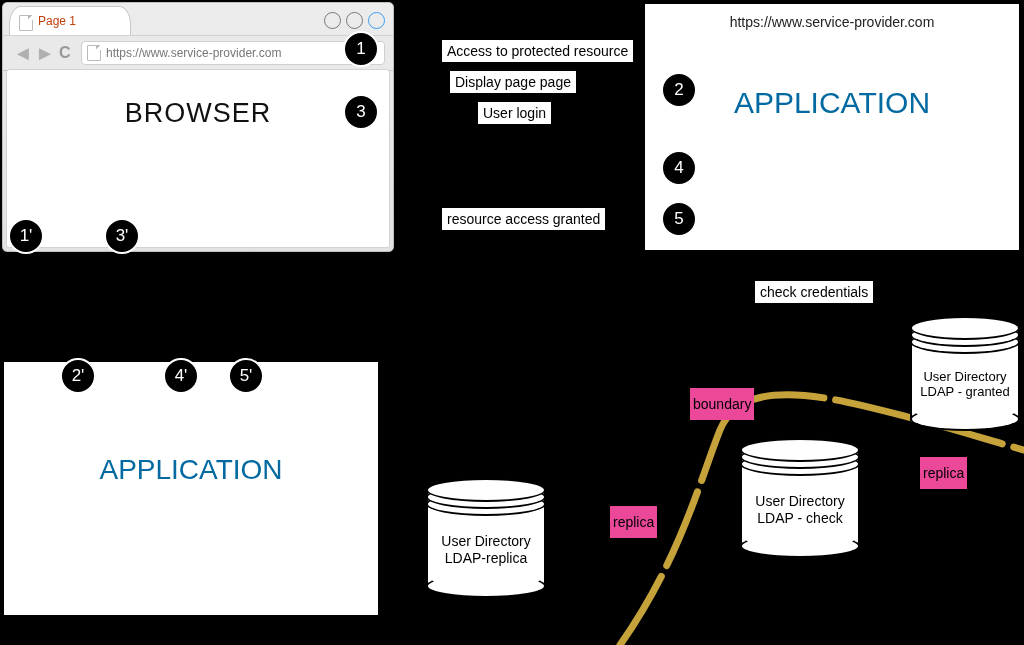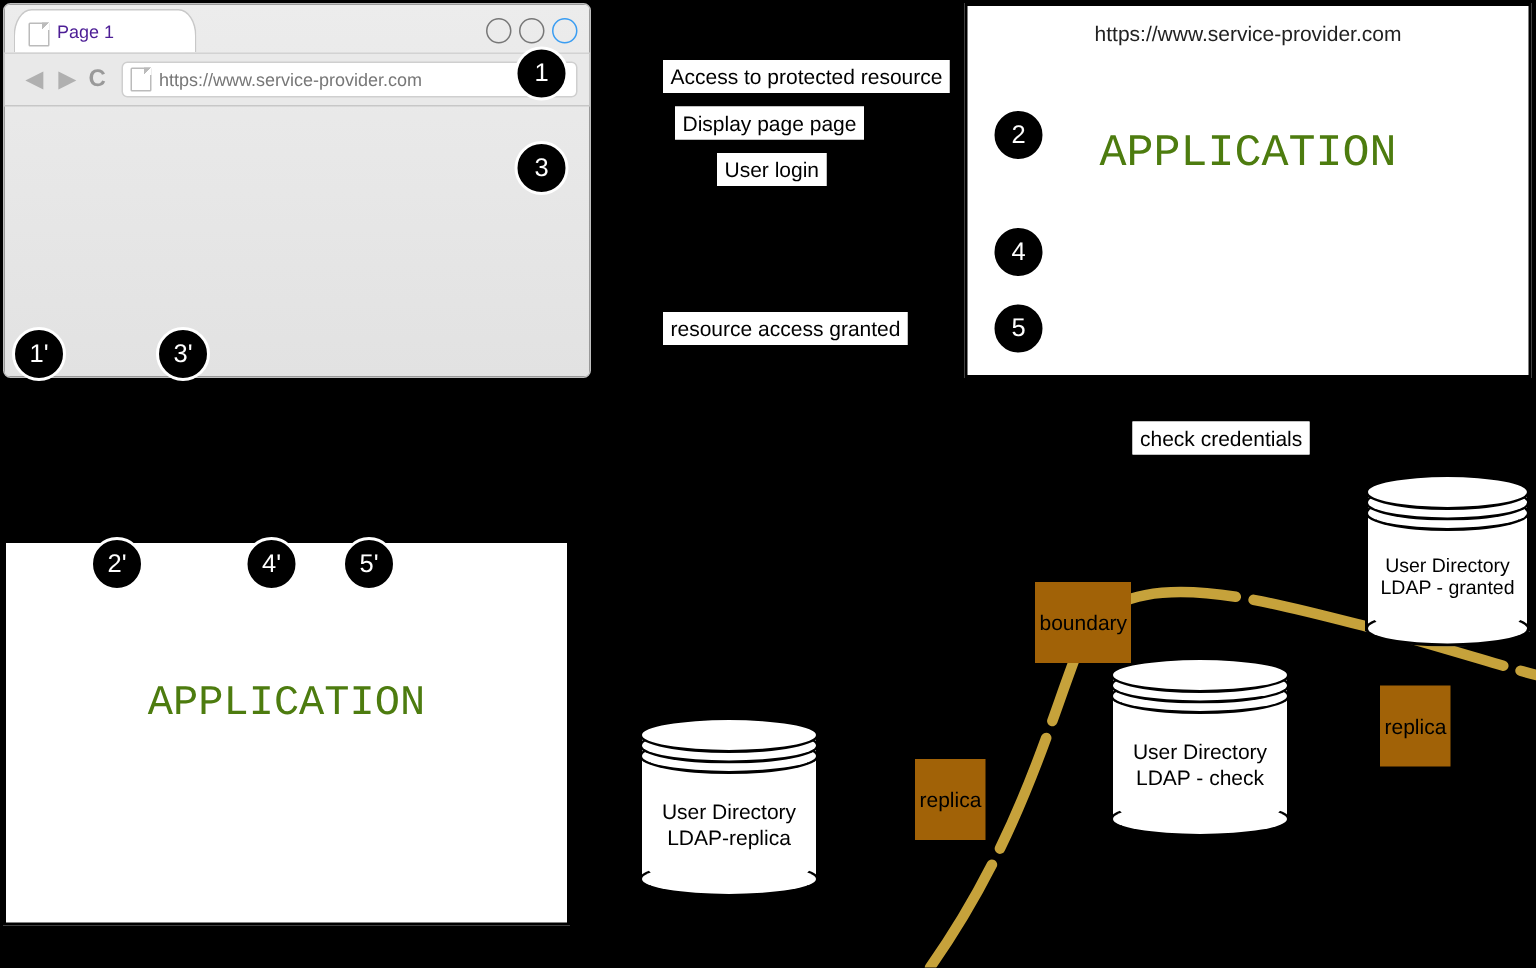--- a/index.html
+++ b/index.html
@@ -2,46 +2,46 @@
 <html><head>
 <meta charset="utf-8">
 <style>
   html,body{margin:0;padding:0}
   body{width:1024px;height:645px;background:#000;font-family:Helvetica,Arial,sans-serif;position:relative;overflow:hidden}
   .box{position:absolute;background:#fff;box-sizing:border-box}
   .app-one{left:643px;top:2px;width:378px;height:250px;border:2px solid #000}
   .app-two{left:2px;top:360px;width:378px;height:257px;border:2px solid #000}
   .browser{left:2px;top:2px;width:392px;height:250px;background:linear-gradient(#ececec,#e2e2e2);border:1px solid #bfbfbf;border-radius:5px;box-shadow:0 1px 2px rgba(0,0,0,.2)}
   .app-url{position:absolute;top:10px;font:400 14px Helvetica;color:#222}
-  .app-title{position:absolute;left:0;right:0;text-align:center;font-weight:400;color:#4d7c0f;font-family:Liberation Mono, monospace}
+  .app-title{position:absolute;left:0;right:0;text-align:center;font-weight:400;color:#0369a1;font-family:Liberation Sans, sans-serif}
   .tabbar{position:absolute;left:0;right:0;top:3px;height:30px}
   .tab{position:absolute;left:6px;top:0;width:120px;height:28px;background:#fff;border:1px solid #c8c8c8;border-bottom:none;border-top-left-radius:12px 18px;border-top-right-radius:12px 18px}
   .favicon{position:absolute;left:9px;top:8px;width:12px;height:14px;border:1px solid #bbb;border-radius:1px;background:#fff}
   .favicon:before{content:"";position:absolute;right:-1px;top:-1px;width:5px;height:5px;background:linear-gradient(135deg,#bbb 49%,#fff 50%)}
-  .tab-label{position:absolute;left:28px;top:7px;font:400 12px Helvetica;color:#4c1d95}
+  .tab-label{position:absolute;left:28px;top:7px;font:400 12px Helvetica;color:#c2410c}
   .winbtn{position:absolute;top:6px;width:15px;height:15px;border-radius:50%;border:1.5px solid #777;background:transparent}
   .toolbar{position:absolute;left:0;right:0;top:32px;height:34px;background:#e9e9e9;border-top:1px solid #d2d2d2;border-bottom:1px solid #c7c7c7}
   .navarrow{position:absolute;top:10px;color:#b0b0b0;font-size:20px;line-height:14px}
   .reload{position:absolute;left:56px;top:8px;color:#999;font:700 16px Arial}
   .addr{position:absolute;left:78px;top:5px;right:8px;height:22px;background:#fff;border:1px solid #cfcfcf;border-radius:4px}
   .addr .favicon{left:5px;top:3px}
   .addr-text{position:absolute;left:24px;top:4px;font:400 12px Helvetica;color:#777}
   .content{position:absolute;left:3px;right:3px;top:66px;bottom:3px;background:#fff;border:1px solid #d3d3d3;border-radius:3px}
   .browser-title{position:absolute;left:0;right:0;top:28px;text-align:center;font:27px "Helvetica Neue",Helvetica;letter-spacing:1px;color:#111}
   .step-label{position:absolute;background:#fff;color:#000;font:400 14px Helvetica;padding:2px 4px;border:1px solid #fff;white-space:nowrap}
   .badge{position:absolute;width:32px;height:32px;border-radius:50%;background:#000;color:#fff;border:2px solid #fff;font:17px/32px Helvetica;text-align:center;z-index:5}
   .cyl{position:absolute}
   .cyl .body{position:absolute;left:0;right:0;top:10px;bottom:10px;background:#fff;border-left:2px solid #000;border-right:2px solid #000}
   .cyl .top{position:absolute;left:0;right:0;top:0;height:20px;background:#fff;border:2px solid #000;border-radius:50%;z-index:3}
   .cyl .r1{position:absolute;left:0;right:0;top:7px;height:20px;border:2px solid #000;border-radius:50%;border-top-color:transparent;z-index:2;background:#fff}
   .cyl .r2{position:absolute;left:0;right:0;top:14px;height:20px;border:2px solid #000;border-radius:50%;border-top-color:transparent;z-index:1;background:#fff}
   .cyl .bot{position:absolute;left:0;right:0;bottom:0;height:20px;background:#fff;border:2px solid #000;border-radius:50%;border-top-color:transparent}
   .cyl-label{position:absolute;left:-10px;right:-10px;top:46%;text-align:center;font:14px Helvetica;color:#000;z-index:4;line-height:1.2}
   svg.wires{position:absolute;left:0;top:0;pointer-events:none}
-  .small-label{position:absolute;background:#a16207;font:14px Helvetica;padding:19px 3px;z-index:6}
+  .small-label{position:absolute;background:#ec4899;font:14px Helvetica;padding:8px 3px;z-index:6}
 </style>
 </head>
 <body>
 
 <svg class="wires" width="1024" height="645">
   <path d="M 620,645 C 680,560 700,480 720,430 C 745,370 840,400 920,420 C 970,434 1005,445 1024,450" stroke="#c6a23b" stroke-width="7" fill="none" stroke-linecap="round" stroke-dasharray="80 12"></path>
 </svg>
 
 <svg class="wires" width="1024" height="645">
   <defs>
@@ -75,20 +75,23 @@
     <span class="winbtn" style="right:8px;border-color:#3a9df2"></span>
   </div>
   <div class="toolbar">
     <span class="navarrow" style="left:10px">◄</span>
     <span class="navarrow" style="left:32px">►</span>
     <span class="reload">C</span>
     <div class="addr">
       <span class="favicon"></span>
       <span class="addr-text">https://www.service-provider.com</span>
     </div>
+  </div>
+  <div class="content">
+    <div class="browser-title">BROWSER</div>
   </div>
 </div>
 
 <div class="box app-one">
   <div class="app-url" style="left:0;right:0;text-align:center">https://www.service-provider.com</div>
   <div class="app-title" style="top:82px;font-size:30px">APPLICATION</div>
 </div>
 
 <div class="box app-two">
   <div class="app-title" style="top:92px;font-size:28px">APPLICATION</div>

